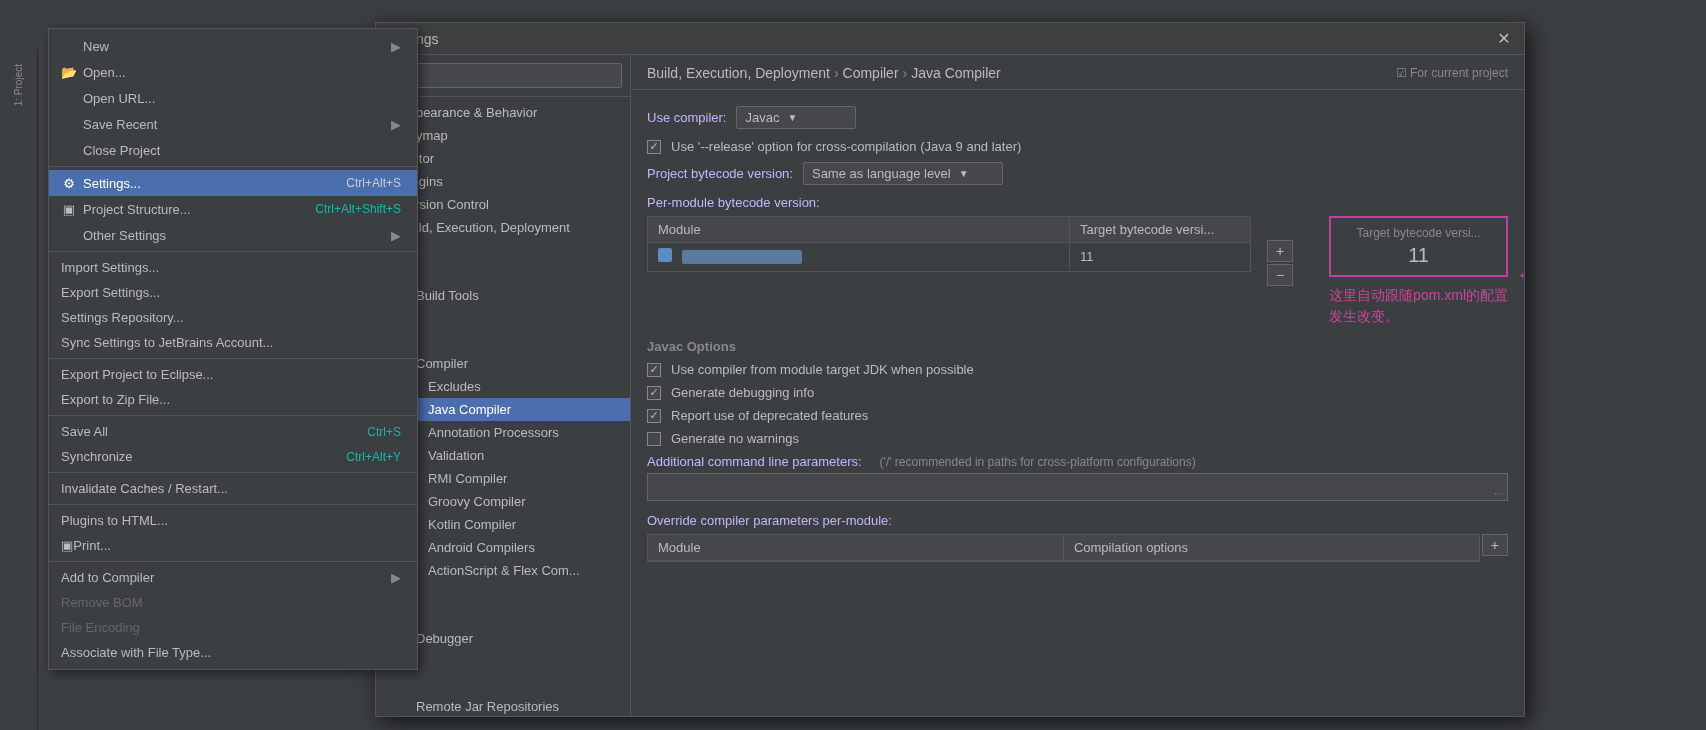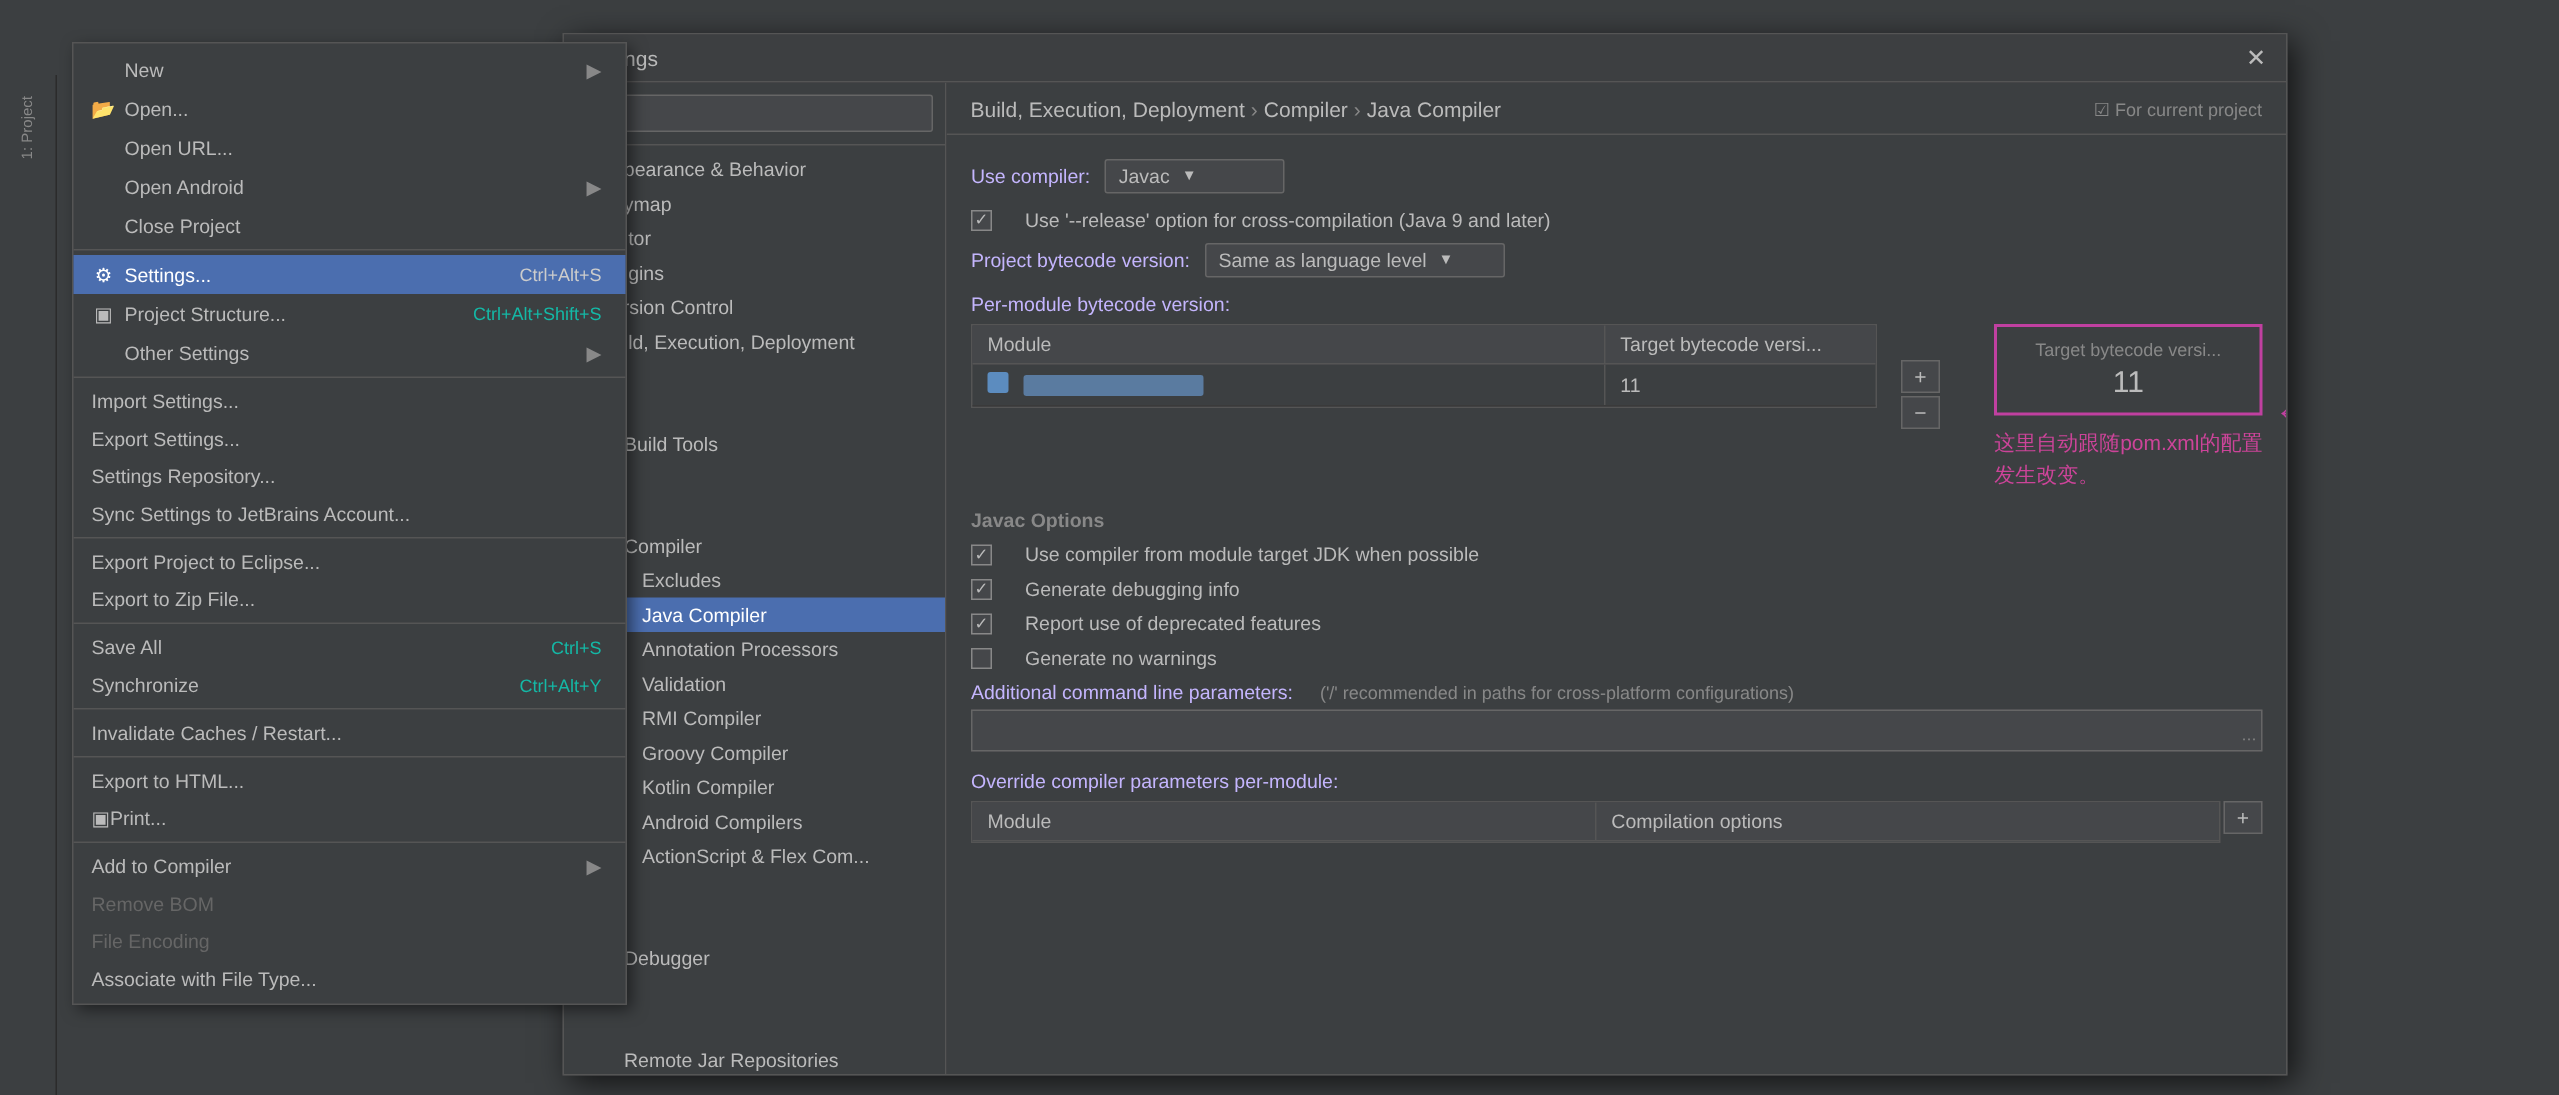--- a/index.html
+++ b/index.html
@@ -277,21 +277,21 @@
       min-width: 120px;
     }
     .form-select .select-arrow {
       margin-left: 8px;
       font-size: 10px;
     }
     .checkbox-row {
       display: flex;
       align-items: center;
       margin-bottom: 8px;
-      gap: 22px;
+      gap: 10px;
     }
     .checkbox-box {
       width: 14px;
       height: 14px;
       border: 1px solid #888888;
       background: #45474a;
       display: flex;
       align-items: center;
       justify-content: center;
       flex-shrink: 0;
@@ -468,21 +468,21 @@
   </div>
   <div class="dropdown-item">
     <span class="dropdown-item-left">
       <span class="icon"></span>
       <span>Open URL...</span>
     </span>
   </div>
   <div class="dropdown-item">
     <span class="dropdown-item-left">
       <span class="icon"></span>
-      <span>Open Android</span>
+      <span>Save Recent</span>
     </span>
     <span class="arrow">▶</span>
   </div>
   <div class="dropdown-item">
     <span class="dropdown-item-left">
       <span class="icon"></span>
       <span>Close Project</span>
     </span>
   </div>
   <div class="dropdown-separator"></div>
@@ -555,21 +555,21 @@
   </div>
   <div class="dropdown-separator"></div>
   <div class="dropdown-item">
     <span class="dropdown-item-left">
       <span>Invalidate Caches / Restart...</span>
     </span>
   </div>
   <div class="dropdown-separator"></div>
   <div class="dropdown-item">
     <span class="dropdown-item-left">
-      <span>Export to HTML...</span>
+      <span>Plugins to HTML...</span>
     </span>
   </div>
   <div class="dropdown-item">
     <span class="dropdown-item-left">
       <span>▣</span>
       <span>Print...</span>
     </span>
   </div>
   <div class="dropdown-separator"></div>
   <div class="dropdown-item">

